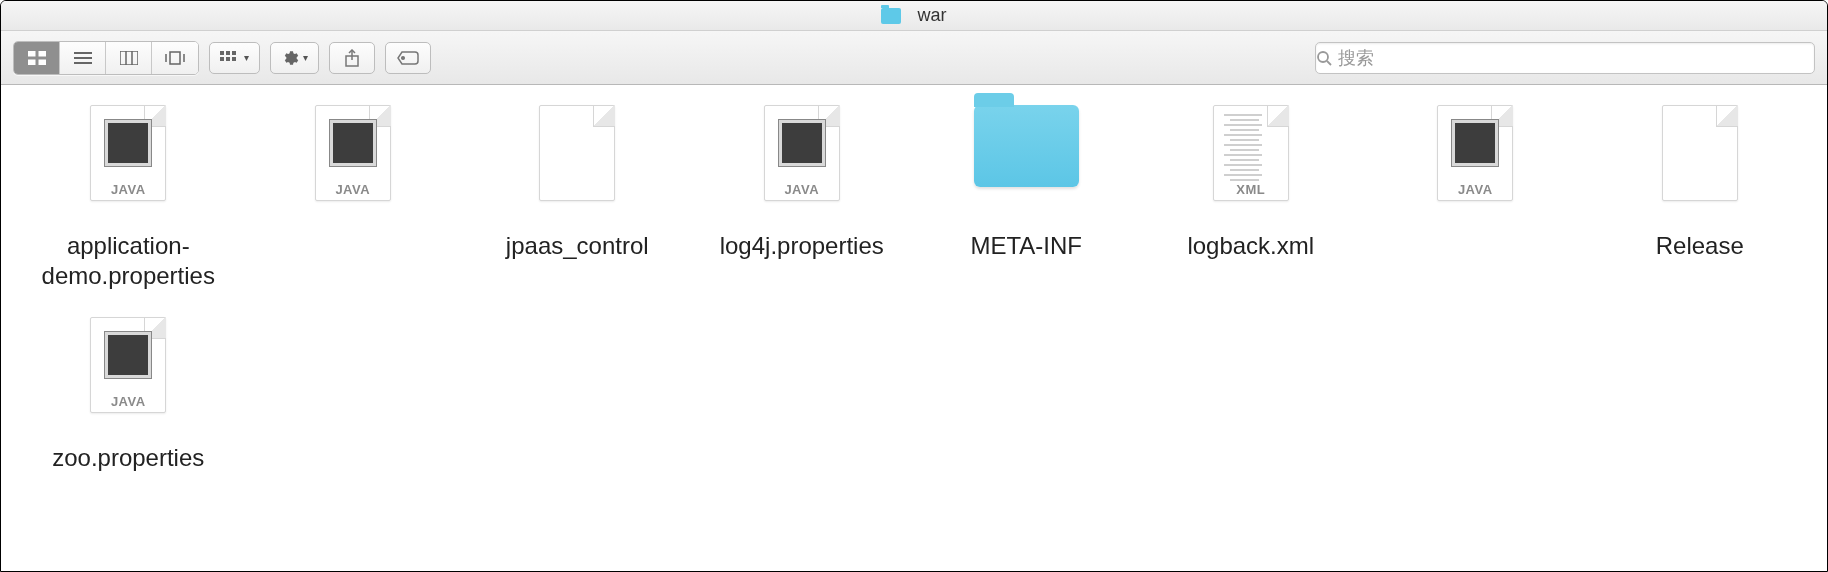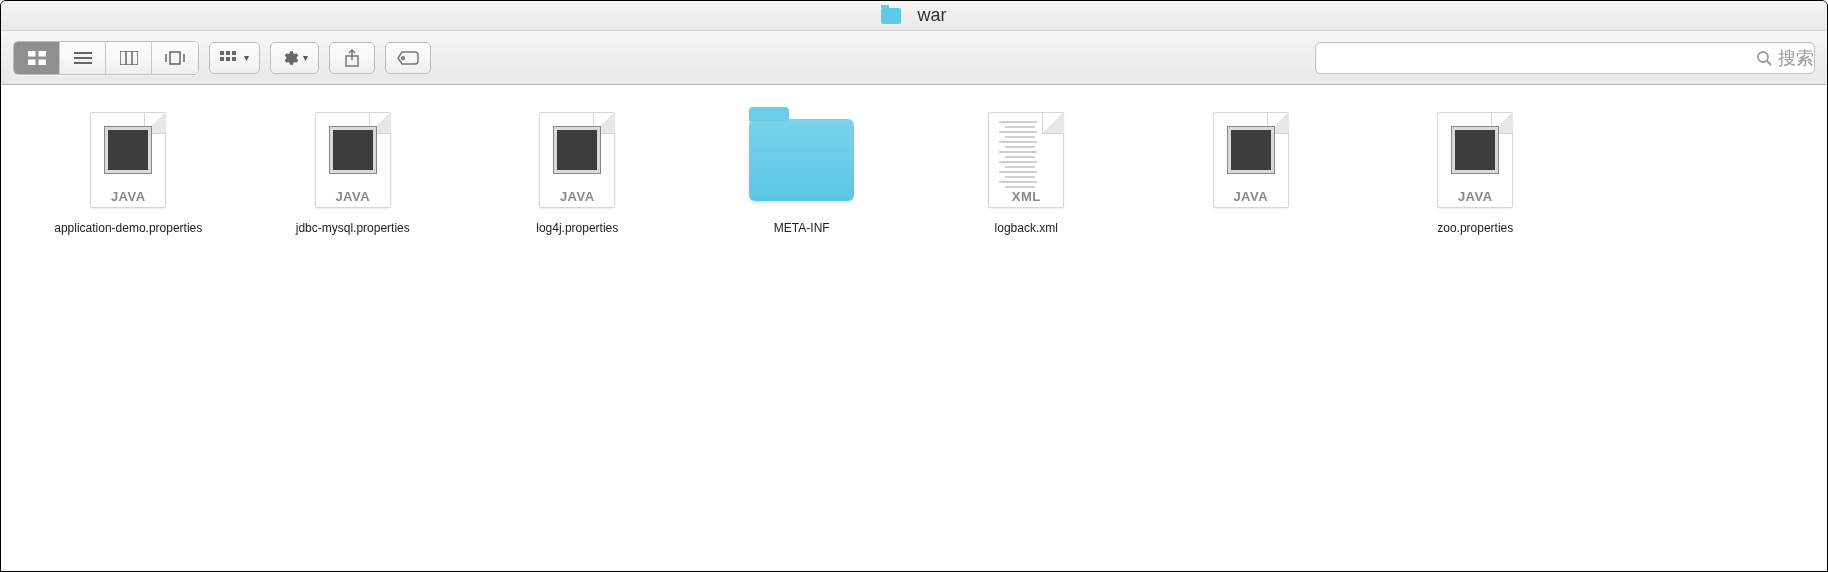--- a/index.html
+++ b/index.html
@@ -75,46 +75,46 @@
       cursor: pointer;
       color: #555;
       gap: 4px;
     }
     .spacer { flex: 1; }
     .search-wrap {
       width: 500px; height: 32px;
       border: 1px solid #c3c3c3;
       border-radius: 5px;
       background: #fff;
-      display: flex; align-items: center; justify-content: flex-end;
+      display: flex; align-items: center; justify-content: flex-start;
       gap: 6px;
       color: #999;
       font-size: 18px;
       box-shadow: inset 0 1px 2px rgba(0,0,0,.08);
     }
     .content {
       padding: 16px 20px;
       display: grid;
       grid-template-columns: repeat(8, 1fr);
       gap: 18px 10px;
       background: #fff;
     }
     .item {
       display: flex; flex-direction: column;
       align-items: center;
       cursor: pointer;
       padding: 4px;
     }
     .item .icon-box {
       width: 110px; height: 110px;
-      display: flex; align-items: center; justify-content: center;
+      display: flex; justify-content: center;
     }
     .item .label {
-      margin-top: 6px;
-      font-size: 12px;
+      margin-top: 16px;
+      font-size: 24px;
       color: #222;
       text-align: center;
       line-height: 1.25;
       max-width: 200px;
       word-break: break-word;
     }
     
     .folder-big {
       width: 105px; height: 82px;
       background: linear-gradient(#79d3ec,#5cc6e6);
@@ -274,21 +274,28 @@
       <div class="label">application-demo.properties</div>
     </div>
     <div class="item">
       <div class="icon-box">
         <div class="file-page">
           <div class="dogear"></div>
           <div class="java-sq"></div>
           <div class="bottom-tag">JAVA</div>
         </div>
       </div>
-      <div class="label">jdbc-mysql.properties</div>
+    </div>
+    <div class="item">
+      <div class="icon-box">
+        <div class="file-page">
+          <div class="dogear"></div>
+        </div>
+      </div>
+      <div class="label">jpaas_control</div>
     </div>
     <div class="item">
       <div class="icon-box">
         <div class="file-page">
           <div class="dogear"></div>
           <div class="java-sq"></div>
           <div class="bottom-tag">JAVA</div>
         </div>
       </div>
       <div class="label">log4j.properties</div>
@@ -330,19 +337,27 @@
           <div class="dogear"></div>
           <div class="java-sq"></div>
           <div class="bottom-tag">JAVA</div>
         </div>
       </div>
     </div>
     <div class="item">
       <div class="icon-box">
         <div class="file-page">
           <div class="dogear"></div>
+        </div>
+      </div>
+      <div class="label">Release</div>
+    </div>
+    <div class="item">
+      <div class="icon-box">
+        <div class="file-page">
+          <div class="dogear"></div>
           <div class="java-sq"></div>
           <div class="bottom-tag">JAVA</div>
         </div>
       </div>
       <div class="label">zoo.properties</div>
     </div>
   </div>
 
 </body></html>

